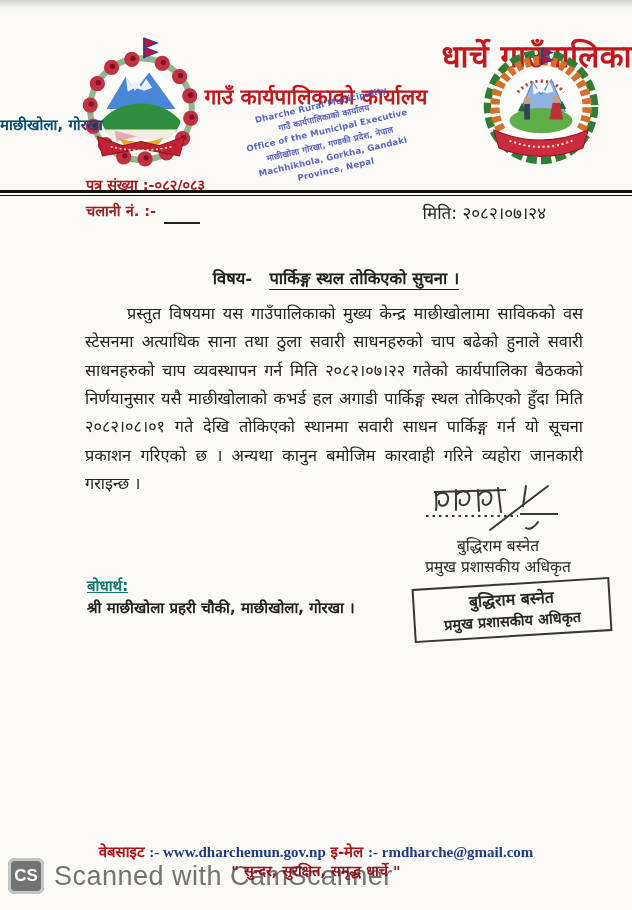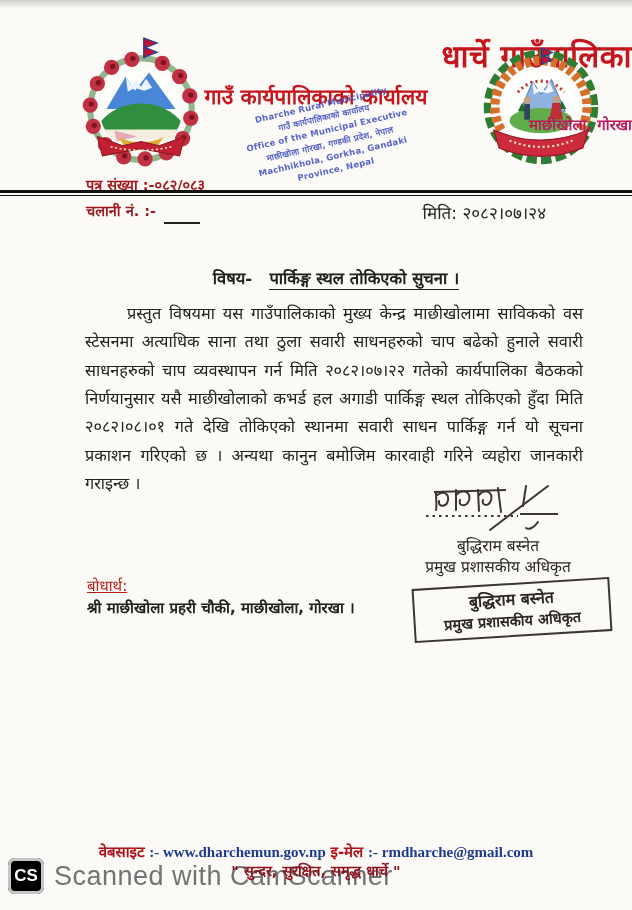--- a/index.html
+++ b/index.html
@@ -8,22 +8,22 @@
   .scan-top{position:absolute;top:0;left:0;right:0;height:9px;
         background:linear-gradient(#cfcfcc,rgba(251,250,246,0));}
   
   .emblem{position:absolute;}
   .emblem-left{left:80px;top:36px;width:122px;height:132px;}
   .emblem-right{left:478px;top:44px;width:126px;height:126px;}
   .hdr-title{position:absolute;top:34px;left:0;right:0;text-align:right;
         color:#c4161c;font-size:31px;font-weight:700;letter-spacing:.5px;}
   .hdr-subtitle{position:absolute;top:82px;left:0;right:0;text-align:center;
         color:#c4161c;font-size:21px;font-weight:700;}
-  .hdr-location{position:absolute;top:114px;left:0;right:0;text-align:right;
-        color:#be185d;font-size:15px;font-weight:700;z-index:3;}
+  .hdr-location{position:absolute;top:114px;left:0;right:0;text-align:left;
+        color:#0c4a6e;font-size:15px;font-weight:700;z-index:3;}
   .blue-stamp{position:absolute;left:236px;top:98px;width:185px;z-index:2;
         transform:rotate(-13deg);color:#4150c0;opacity:.88;text-align:center;
         font-size:8.5px;font-weight:700;line-height:1.55;letter-spacing:.2px;}
   .ref-block{position:absolute;left:86px;top:148px;color:#9e1a1f;
         font-size:14.5px;font-weight:700;line-height:1.8;margin-top:24px;}
   .chalani-row{display:flex;align-items:flex-end;gap:8px;}
   .chalani-dash{display:inline-block;width:36px;height:2.5px;background:#23211e;margin-top:4px;}
   .province{position:absolute;left:433px;top:153px;color:#9e1a1f;
         font-size:14.5px;font-weight:700;}
   .rule{position:absolute;top:190px;left:0;width:632px;border-top:3px solid #14120f;}
@@ -41,32 +41,32 @@
   .sig-name{position:absolute;top:534px;left:408px;width:180px;text-align:center;
         font-size:15.5px;color:#2b2824;}
   .sig-title{position:absolute;top:555px;left:393px;width:210px;text-align:center;
         font-size:15.5px;color:#2b2824;}
   .official-stamp{position:absolute;left:413px;top:583px;width:186px;
         transform:rotate(-3.5deg);border:2.5px solid #3a3631;padding:3px 4px 5px;
         text-align:center;color:#2b2824;background:rgba(251,250,246,.6);}
   .official-stamp .l1{font-size:16px;font-weight:700;}
   .official-stamp .l2{font-size:14.5px;font-weight:700;}
   
-  .cc-label{position:absolute;top:575px;left:87px;font-size:15px;font-weight:400;
-        text-decoration:underline;color:#b91c1c;}
+  .cc-label{position:absolute;top:575px;left:87px;font-size:15px;font-weight:700;
+        text-decoration:underline;color:#0f766e;}
   .cc-line{position:absolute;top:597px;left:87px;font-size:15px;font-weight:600;color:#23211e;}
   
   .footer-line{position:absolute;top:841px;left:0;right:0;text-align:center;font-size:15px;}
   .footer-line .lbl{color:#b01218;font-weight:700;}
   .footer-line .val{color:#1d3b8b;font-weight:700;font-family:"Liberation Serif",serif;}
   .motto{position:absolute;top:860px;left:0;right:0;text-align:center;z-index:2;
         color:#8e1520;font-size:14.5px;font-weight:700;}
   
   .cs-badge{position:absolute;left:8px;top:858px;width:36px;height:36px;z-index:1;
-        background:#000000;border-radius:7px;box-shadow:0 0 0 3px #c3c7c8 inset;
+        background:#737373;border-radius:7px;box-shadow:0 0 0 3px #c3c7c8 inset;
         display:flex;align-items:center;justify-content:center;
         color:#fff;font-weight:700;font-size:17px;font-family:"Liberation Sans",sans-serif;}
   .cs-text{position:absolute;left:54px;top:861px;z-index:1;font-size:27px;
         color:#737373;font-family:"Liberation Sans",sans-serif;letter-spacing:.5px;}
 </style>
 </head>
 <body>
 
 <div class="page">
   <div class="scan-top"></div>

